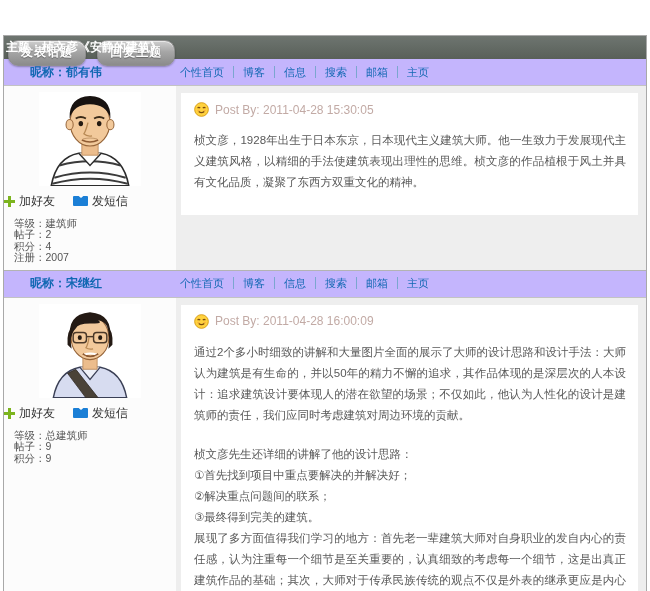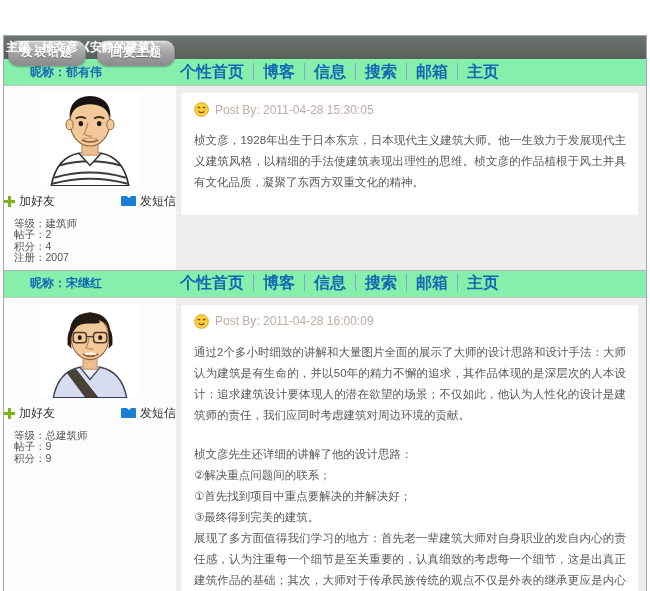--- a/index.html
+++ b/index.html
@@ -47,31 +47,31 @@
     font-weight: bold;
     font-size: 12px;
   }
 
   
   .post + .post { border-top: 1px solid #b3b3b3; }
   .post-header {
     display: flex;
     align-items: center;
     height: 27px;
-    background: #86efac;
+    background: #c4b5fd;
     border-bottom: 1px solid #c3c3c3;
   }
   .nickname {
     width: 176px;
     padding-left: 26px;
     color: #1268b3;
     font-weight: bold;
     font-size: 12px;
   }
-  .nav-links { font-size: 16px; font-weight: bold; }
+  .nav-links { font-size: 11px; }
   .nav-links a {
     color: #1268b3;
     text-decoration: none;
     padding: 0 9px;
     border-right: 1px solid #7ba6cf;
     cursor: pointer;
   }
   .nav-links a:first-child { padding-left: 0; }
   .nav-links a:last-child { border-right: none; }
 
@@ -80,21 +80,21 @@
   .sidebar {
     width: 172px;
     flex: 0 0 172px;
     background: #fcfcfc;
     padding: 6px 0 6px;
   }
   .avatar-wrap { width: 102px; margin: 0 auto; }
   .avatar-wrap svg { display: block; width: 100%; height: auto; }
   .actions {
     display: flex;
-    justify-content: space-between;
+    justify-content: flex-start;
     align-items: center;
     gap: 18px;
     margin: 7px 0 8px;
     font-size: 12px;
     color: #333;
   }
   .action { display: inline-flex; align-items: center; gap: 4px; cursor: pointer; }
   .plus-icon {
     position: relative; width: 11px; height: 11px; display: inline-block;
   }
@@ -277,22 +277,22 @@
               <path d="M9.4 6.6 Q10.8 4.8 12.2 6.6" stroke="#7a4a10" stroke-width="1.2" fill="none"></path>
               <path d="M5 10.2 Q8 12.6 11 10.2" stroke="#7a4a10" stroke-width="1.2" fill="none"></path>
               <ellipse cx="4.6" cy="9" rx="1.3" ry="0.8" fill="#f9a83c" opacity="0.8"></ellipse>
               <ellipse cx="11.4" cy="9" rx="1.3" ry="0.8" fill="#f9a83c" opacity="0.8"></ellipse>
             </svg>
             <span>Post By: 2011-04-28  16:00:09</span>
           </div>
           <div class="post-text">
             <p>通过2个多小时细致的讲解和大量图片全面的展示了大师的设计思路和设计手法：大师认为建筑是有生命的，并以50年的精力不懈的追求，其作品体现的是深层次的人本设计：追求建筑设计要体现人的潜在欲望的场景；不仅如此，他认为人性化的设计是建筑师的责任，我们应同时考虑建筑对周边环境的贡献。</p>
             <p>桢文彦先生还详细的讲解了他的设计思路：</p>
+            <p style="margin-top:0;">①首先找到项目中重点要解决的并解决好；</p>
             <p style="margin-top:0;">②解决重点问题间的联系；</p>
-            <p style="margin-top:0;">①首先找到项目中重点要解决的并解决好；</p>
             <p style="margin-top:0;">③最终得到完美的建筑。</p>
             <p style="margin-top:0;">展现了多方面值得我们学习的地方：首先老一辈建筑大师对自身职业的发自内心的责任感，认为注重每一个细节是至关重要的，认真细致的考虑每一个细节，这是出真正建筑作品的基础；其次，大师对于传承民族传统的观点不仅是外表的继承更应是内心理念和文化的传承，这也是值得我们借鉴的。</p>
           </div>
         </div>
       </div>
     </div>
   </section>
 </div>
 
 </body></html>

